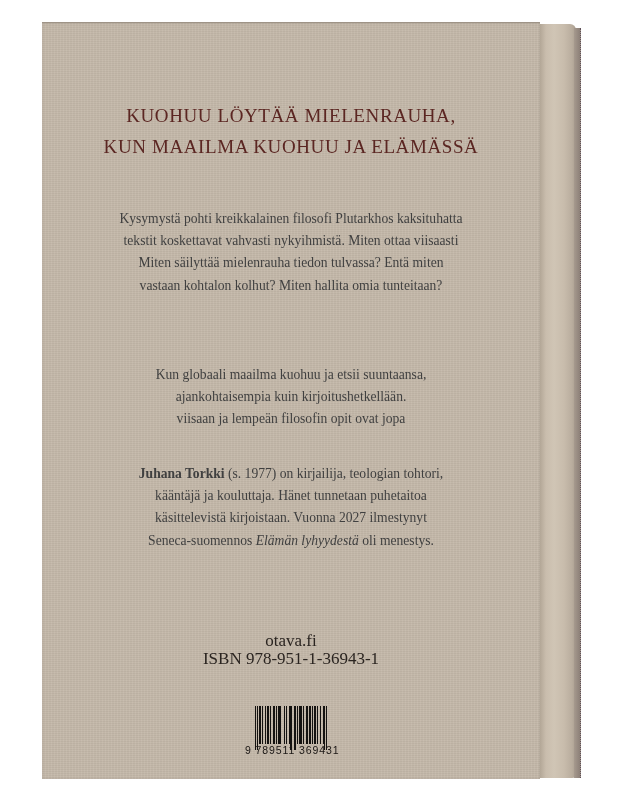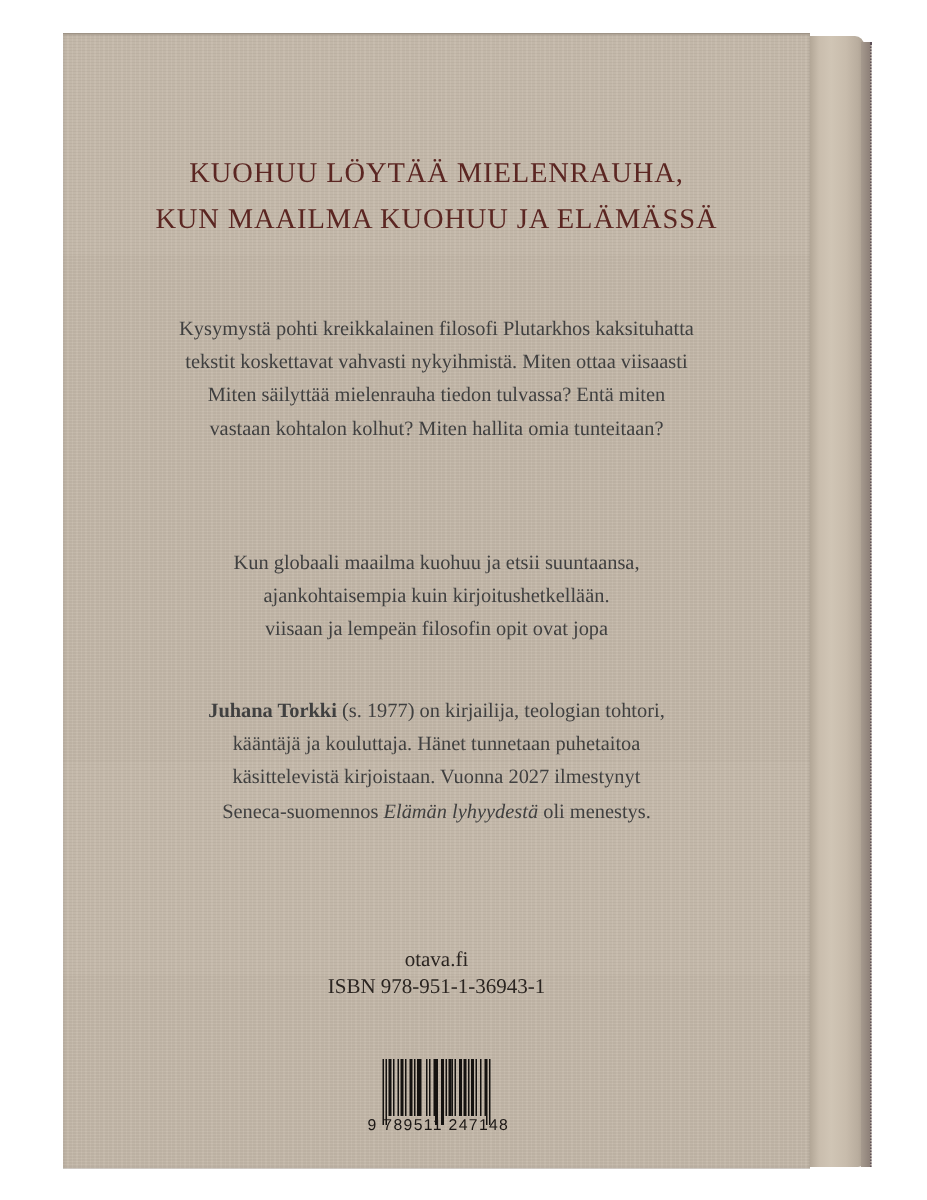--- a/index.html
+++ b/index.html
@@ -44,21 +44,21 @@
     font-size: 13.6px; line-height: 22.2px;
   }
   .para div { white-space: nowrap; }
   .p1 { top: 186px; }
   .p2 { top: 342px; }
   .p3 { top: 417px; margin-top: 24px; }
   .p3 b { font-weight: bold; }
   .p3 i { font-style: italic; }
   .imprint {
     position: absolute; left: 0; top: 610px; width: 100%; text-align: center;
-    color: #2a2420; font-family: "Liberation Serif", serif; font-size: 14px; line-height: 18px;
+    color: #2a2420; font-family: "Liberation Serif", serif; font-size: 17px; line-height: 18px;
   }
   .barcode {
     position: absolute; left: 205px; top: 682px; width: 100px; height: 52px;
   }
   .bars { position: absolute; left: 8px; top: 2px; height: 38px; width: 92px; display: flex; align-items: flex-start; }
   .bar { background: #141210; height: 38px; }
   .bar.long { height: 44px; }
   .barcode-digits {
     position: absolute; left: -2px; top: 40px; width: 104px;
     font-family: "Liberation Sans", sans-serif; font-size: 10.5px; color: #1a1614;
@@ -157,16 +157,16 @@
           <div class="bar" style="width: 0.85px;"></div>
           <div style="width: 2.55px; height: 38px;"></div>
           <div class="bar" style="width: 0.85px;"></div>
           <div style="width: 1.7px; height: 38px;"></div>
           <div class="bar" style="width: 0.85px;"></div>
           <div style="width: 0.85px; height: 38px;"></div>
           <div class="bar long" style="width: 0.85px;"></div>
           <div style="width: 0.85px; height: 38px;"></div>
           <div class="bar long" style="width: 0.85px;"></div>
         </div>
-      <div class="barcode-digits">9 789511 247148</div>
+      <div class="barcode-digits">9 789511 369431</div>
     </div>
   </div>
 </div>
 
 </body></html>

